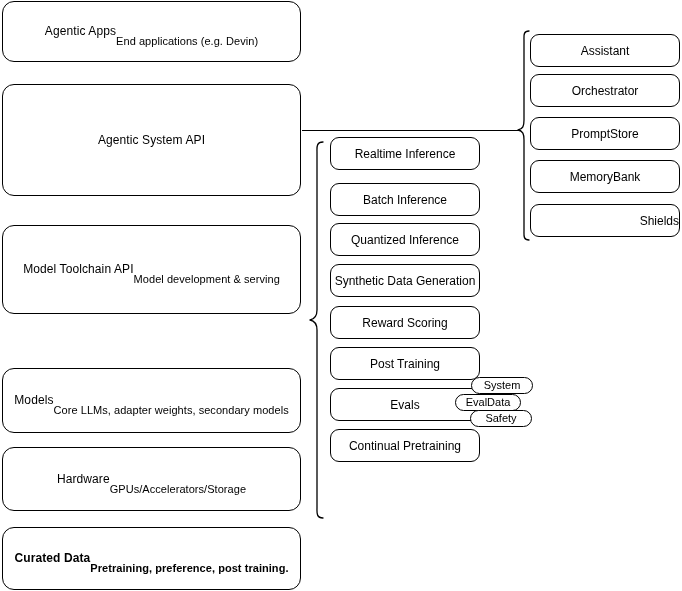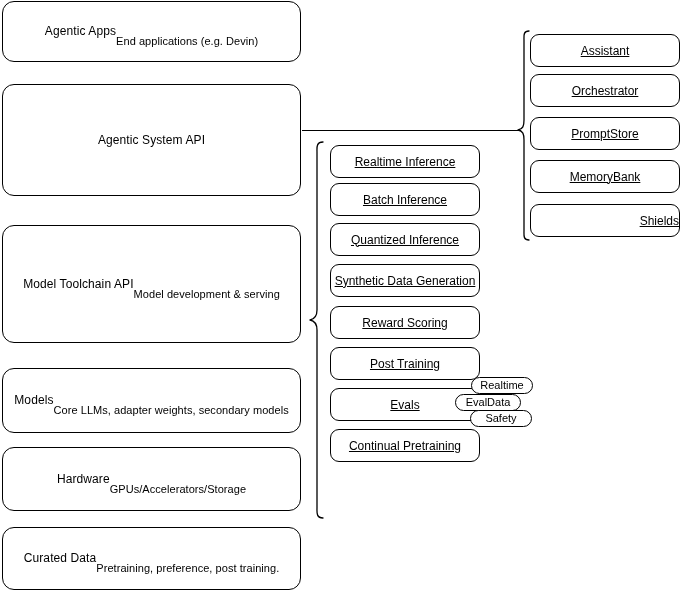--- a/index.html
+++ b/index.html
@@ -56,21 +56,20 @@
   }
 
   
   .item {
     border-radius: 9px;
     height: 33px;
   }
   .item .label {
     font-size: 12px;
     line-height: 14px;
-    text-decoration: underline;
   }
   .mid-item {
     left: 330px;
     width: 150px;
   }
   .right-item {
     left: 530px;
     width: 150px;
   }
 
@@ -127,41 +126,41 @@
 
   <div class="node layer" style="top:1px;height:61px;">
     <div class="title">Agentic Apps</div>
     <div class="subtitle">End applications (e.g. Devin)</div>
   </div>
 
   <div class="node layer" style="top:84px;height:112px;">
     <div class="title">Agentic System API</div>
   </div>
 
-  <div class="node layer" style="top:225px;height:118px;">
+  <div class="node layer" style="top:225px;height:89px;">
     <div class="title">Model Toolchain API</div>
     <div class="subtitle">Model development &amp; serving</div>
   </div>
 
   <div class="node layer" style="top:368px;height:65px;">
     <div class="title">Models</div>
     <div class="subtitle">Core LLMs, adapter weights, secondary models</div>
   </div>
 
   <div class="node layer" style="top:447px;height:64px;">
     <div class="title">Hardware</div>
     <div class="subtitle">GPUs/Accelerators/Storage</div>
   </div>
 
-  <div class="node layer" style="top:527px;height:63px;">
+  <div class="node layer" style="top:527px;height:63px;font-weight:bold;">
     <div class="title">Curated Data</div>
     <div class="subtitle">Pretraining, preference, post training.</div>
   </div>
 
-  <div class="node item mid-item" style="top:145px;">
+  <div class="node item mid-item" style="top:137px;">
     <div class="label">Realtime Inference</div>
   </div>
   <div class="node item mid-item" style="top:183px;">
     <div class="label">Batch Inference</div>
   </div>
   <div class="node item mid-item" style="top:223px;">
     <div class="label">Quantized Inference</div>
   </div>
   <div class="node item mid-item" style="top:264px;">
     <div class="label">Synthetic Data Generation</div>
@@ -173,21 +172,21 @@
     <div class="label">Post Training</div>
   </div>
   <div class="node item mid-item" style="top:388px;">
     <div class="label">Evals</div>
   </div>
   <div class="node item mid-item" style="top:429px;">
     <div class="label">Continual Pretraining</div>
   </div>
 
   <div class="chip" style="left:471px;top:377px;width:62px;">
-    <span>Realtime</span>
+    <span>System</span>
   </div>
   <div class="chip" style="left:455px;top:394px;width:66px;">
     <span>EvalData</span>
   </div>
   <div class="chip" style="left:470px;top:410px;width:62px;">
     <span>Safety</span>
   </div>
 
   <div class="node item right-item" style="top:34px;">
     <div class="label">Assistant</div>

